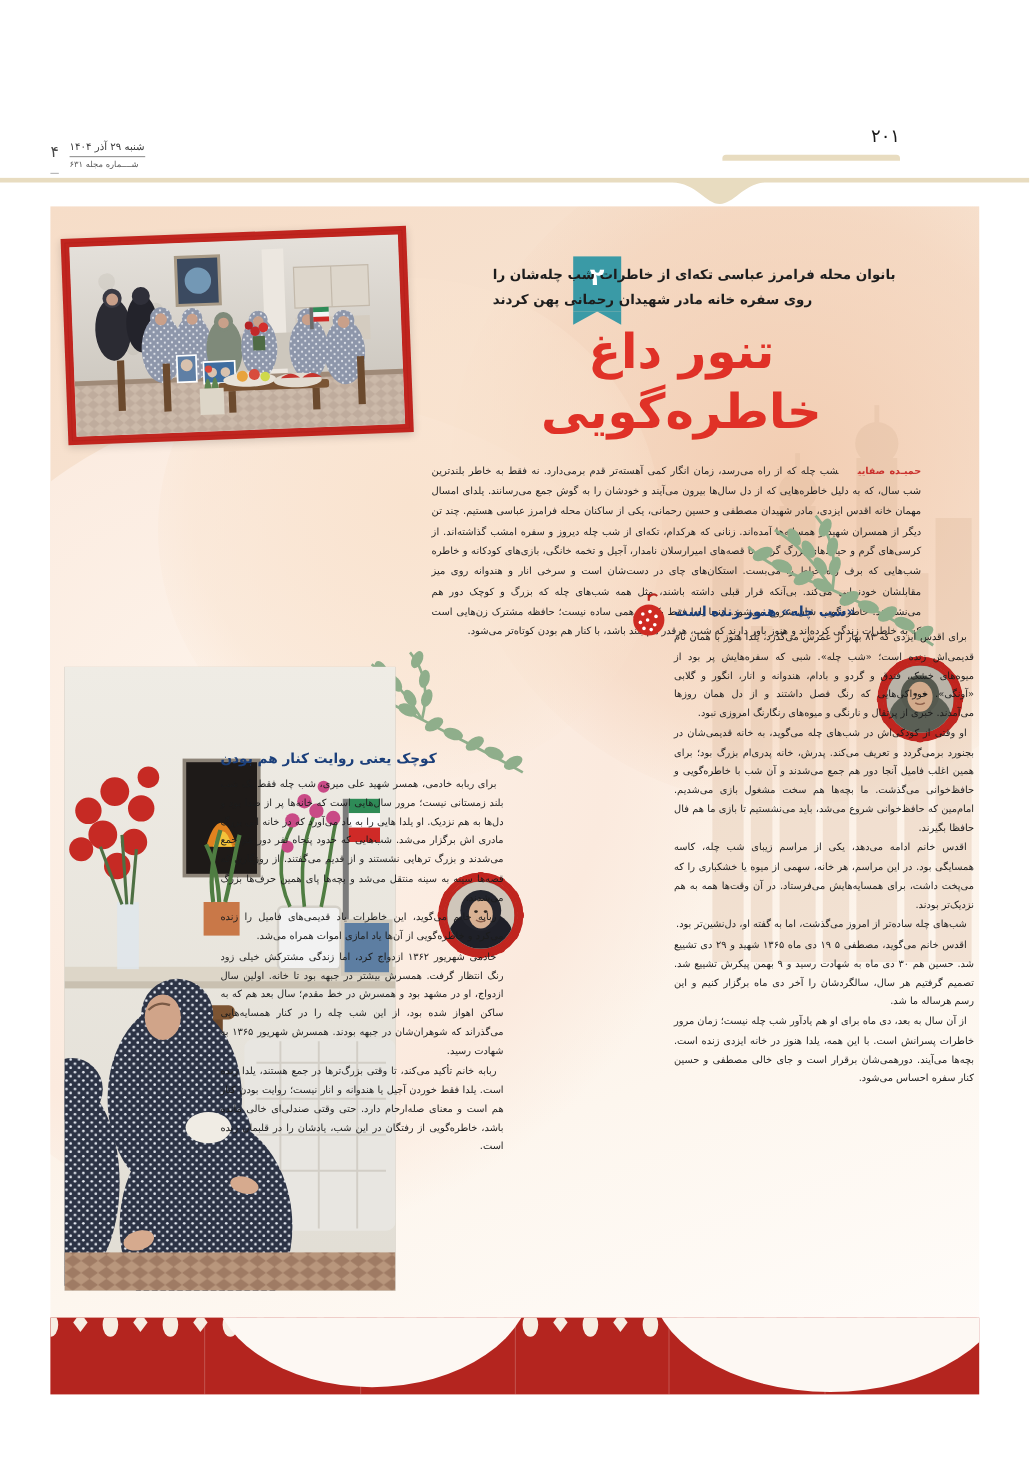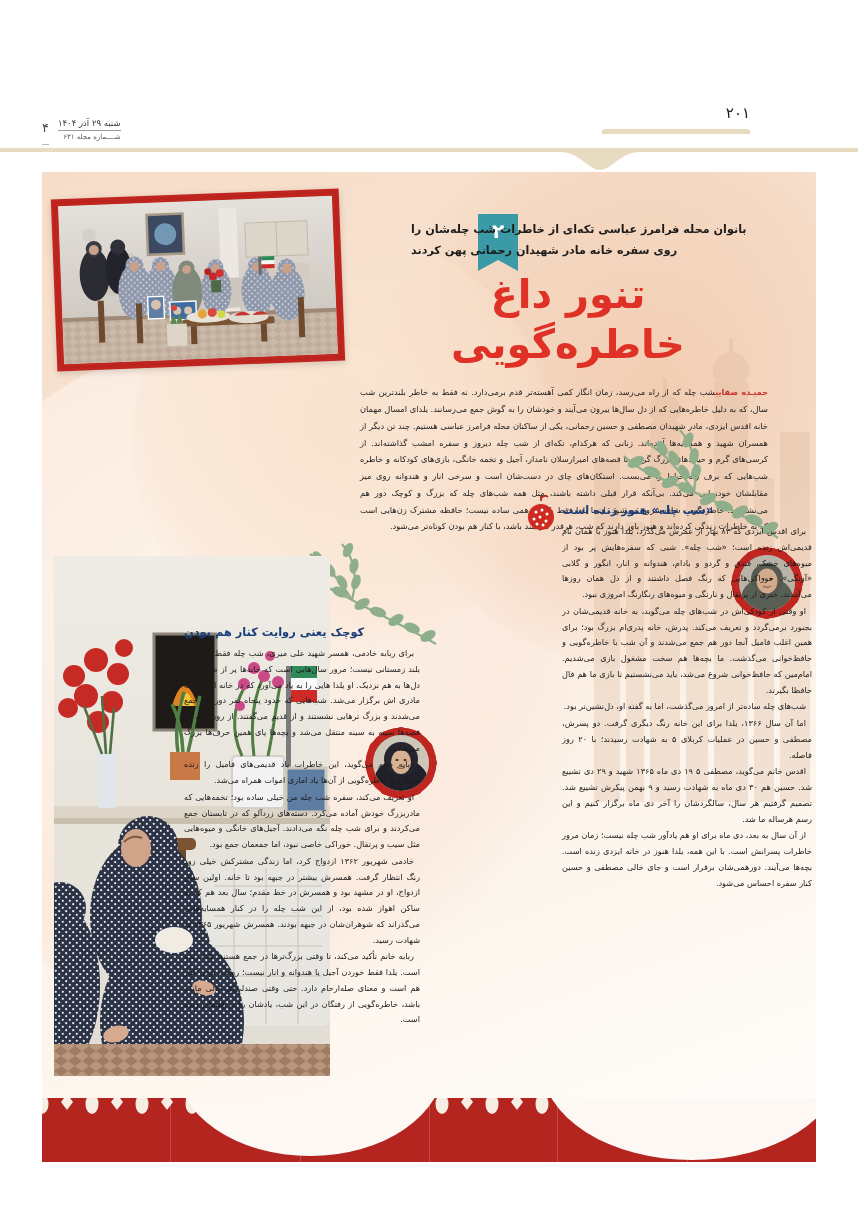--- a/index.html
+++ b/index.html
@@ -66,21 +66,21 @@
     font-family: "DejaVu Sans", sans-serif;
     font-size: 13px;
     color: #4a4a4a;
     padding-top: 3px;
     border-bottom: 1px solid #b9b9b9;
     padding-bottom: 10px;
     line-height: 1;
   }
   .meta-dates {
     direction: rtl;
-    text-align: right;
+    text-align: left;
   }
   .meta-date-top {
     font-size: 8.5px;
     color: #3a3a3a;
     border-bottom: 1px solid #9a9a9a;
     padding-bottom: 2px;
     white-space: nowrap;
   }
   .meta-date-bot {
     font-size: 7px;
@@ -203,20 +203,21 @@
     direction: rtl;
     text-align: justify;
     font-size: 8.3px;
     line-height: 2.02;
     color: #1e1e1e;
   }
   .lead-byline {
     color: #c9302c;
     font-weight: 700;
     font-size: 8px;
+    margin-left: 16px;
   }
 
   
   .main-photo {
     position: absolute;
     top: 22px;
     left: 12px;
     width: 288px;
     height: 172px;
     transform: rotate(-2.2deg);
@@ -950,33 +951,32 @@
           <path d="M24 32 q4 3 8 0" stroke="#8c5f4a" stroke-width="1.2" fill="none"></path>
         </svg>
       </div>
     </div>
 
     <div class="col-right">
       <div class="sub-head">«شب چله» هنوز زنده است</div>
       <div class="col-body">
         <p>برای اقدس ایزدی که ۸۳ بهار از عمرش می‌گذرد، یلدا هنوز با همان نام قدیمی‌اش زنده است؛ «شب چله». شبی که سفره‌هایش پر بود از میوه‌های خشک، فندق و گردو و بادام، هندوانه و انار، انگور و گلابی «آونگی». خوراکی‌هایی که رنگ فصل داشتند و از دل همان روزها می‌آمدند. خبری از پرتقال و نارنگی و میوه‌های رنگارنگ امروزی نبود.</p>
         <p>او وقتی از کودکی‌اش در شب‌های چله می‌گوید، به خانه قدیمی‌شان در بجنورد برمی‌گردد و تعریف می‌کند. پدرش، خانه پدری‌ام بزرگ بود؛ برای همین اغلب فامیل آنجا دور هم جمع می‌شدند و آن شب با خاطره‌گویی و حافظ‌خوانی می‌گذشت. ما بچه‌ها هم سخت مشغول بازی می‌شدیم. امام‌مین که حافظ‌خوانی شروع می‌شد، باید می‌نشستیم تا بازی ما هم فال حافظا بگیرند.</p>
+        <p>اقدس خانم ادامه می‌دهد، یکی از مراسم زیبای شب چله، کاسه همسایگی بود. در این مراسم، هر خانه، سهمی از میوه یا خشکباری را که می‌پخت داشت، برای همسایه‌هایش می‌فرستاد. در آن وقت‌ها همه به هم نزدیک‌تر بودند.</p>
         <p>شب‌های چله ساده‌تر از امروز می‌گذشت، اما به گفته او، دل‌نشین‌تر بود.</p>
-        <p>اما آن سال ۱۳۶۶، یلدا برای این خانه رنگ دیگری گرفت. دو پسرش، مصطفی و حسین در عملیات کربلای ۵ به شهادت رسیدند؛ با ۲۰ روز فاصله.</p>
         <p>اقدس خانم می‌گوید، مصطفی ۵ ۱۹ دی ماه ۱۳۶۵ شهید و ۲۹ دی تشییع شد. حسین هم ۳۰ دی ماه به شهادت رسید و ۹ بهمن پیکرش تشییع شد. تصمیم گرفتیم هر سال، سالگردشان را آخر دی ماه برگزار کنیم و این رسم هرساله ما شد.</p>
         <p>از آن سال به بعد، دی ماه برای او هم یادآور شب چله نیست؛ زمان مرور خاطرات پسرانش است. با این همه، یلدا هنوز در خانه ایزدی زنده است. بچه‌ها می‌آیند. دورهمی‌شان برقرار است و جای خالی مصطفی و حسین کنار سفره احساس می‌شود.</p>
       </div>
     </div>
 
     <div class="col-left">
       <div class="sub-head">کوچک یعنی روایت کنار هم بودن</div>
       <div class="col-body">
         <p>برای ربابه خادمی، همسر شهید علی میری، شب چله فقط یک شب بلند زمستانی نیست؛ مرور سال‌هایی است که خانه‌ها پر از صدا بود و دل‌ها به هم نزدیک. او یلدا هایی را به یاد می‌آورد که در خانه ابی بزرگ مادری اش برگزار می‌شد. شب‌هایی که حدود پنجاه نفر دور هم جمع می‌شدند و بزرگ ترهایی نشستند و از قدیم می‌گفتند. از روزگاری که قصه‌ها سینه به سینه منتقل می‌شد و بچه‌ها پای همین حرف‌ها بزرگ می‌شدند.</p>
         <p>ربابه خانم می‌گوید، این خاطرات یاد قدیمی‌های فامیل را زنده می‌کرد و خاطره‌گویی از آن‌ها یاد امازی اموات همراه می‌شد.</p>
-        <p>او تعریف می‌کند، سفره شب چله من خیلی ساده بود؛ تخمه‌هایی که مادربزرگ خودش آماده می‌کرد. دسته‌های زردآلو که در تابستان جمع می‌کردند و برای شب چله نگه می‌دادند. آجیل‌های خانگی و میوه‌هایی مثل سیب و پرتقال. خوراکی خاصی نبود، اما جمعمان جمع بود.</p>
         <p>خادمی شهریور ۱۳۶۲ ازدواج کرد، اما زندگی مشترکش خیلی زود رنگ انتظار گرفت. همسرش بیشتر در جبهه بود تا خانه. اولین سال ازدواج، او در مشهد بود و همسرش در خط مقدم؛ سال بعد هم که به ساکن اهواز شده بود، از این شب چله را در کنار همسایه‌هایی می‌گذراند که شوهران‌شان در جبهه بودند. همسرش شهریور ۱۳۶۵ به شهادت رسید.</p>
         <p>ربابه خانم تأکید می‌کند، تا وقتی بزرگ‌ترها در جمع هستند، یلدا زنده است. یلدا فقط خوردن آجیل یا هندوانه و انار نیست؛ روایت بودن کنار هم است و معنای صله‌ارحام دارد. حتی وقتی صندلی‌ای خالی مانده باشد، خاطره‌گویی از رفتگان در این شب، یادشان را در قلبمان زنده است.</p>
       </div>
     </div>
 
   </div>
 
   <div class="bottom-band">
     <div class="band-seams">
       <div class="band-seam" style="left:16.6%"></div>

